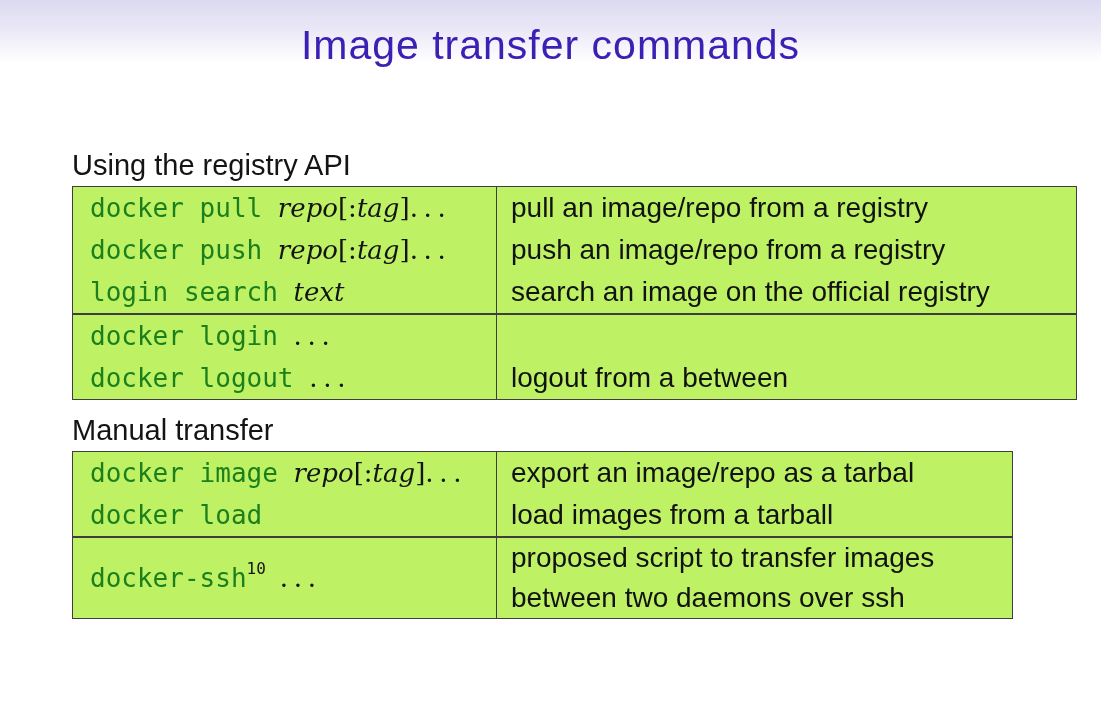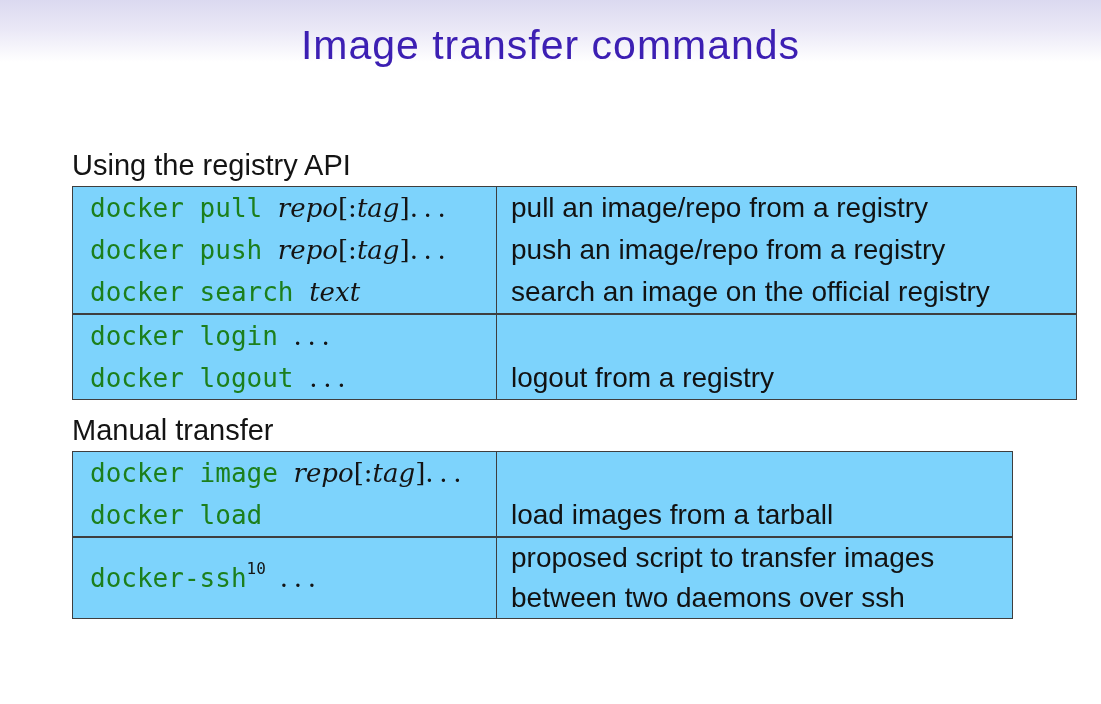--- a/index.html
+++ b/index.html
@@ -15,21 +15,21 @@
   .slide-title{
     position:absolute;top:22px;left:0;width:100%;text-align:center;
     font-size:41px;font-weight:normal;color:#3c1fb3;letter-spacing:1px;margin:0;
   }
   .section{position:absolute;left:72px;}
   .section-0{top:148px;}
   .section-1{top:413px;}
   .section-heading{
     font-size:29px;color:#141414;margin:0 0 4px 0;font-weight:normal;line-height:34px;
   }
-  .cmd-table{border:1px solid #3e3e3e;background:#7dd3fc;box-sizing:border-box;}
+  .cmd-table{border:1px solid #3e3e3e;background:#bef264;box-sizing:border-box;}
   .table-0{width:1005px;}
   .table-1{width:941px;}
   .row-group + .row-group{border-top:2px solid #3e3e3e;}
   .t-row{display:grid;grid-template-columns:424px 1fr;min-height:42px;}
   .cmd-cell{
     padding-left:17px;border-right:1px solid #3e3e3e;
     display:flex;align-items:center;
   }
   .desc-cell{
     padding-left:14px;font-size:28px;color:#121212;line-height:40px;
@@ -73,60 +73,63 @@
               <span class="seg-arg">tag</span>
               <span class="seg-plain">]</span>
               <span class="seg-dots">...</span>
             </div>
             <div class="desc-cell">
               <div>push an image/repo from a registry</div>
             </div>
           </div>
           <div class="t-row">
             <div class="cmd-cell">
-              <span class="seg-code">docker search </span>
+              <span class="seg-code">login search </span>
               <span class="seg-arg">text</span>
             </div>
             <div class="desc-cell">
               <div>search an image on the official registry</div>
             </div>
           </div>
         </div>
         <div class="row-group">
           <div class="t-row">
             <div class="cmd-cell">
               <span class="seg-code">docker login </span>
               <span class="seg-dots">...</span>
             </div>
           </div>
           <div class="t-row">
             <div class="cmd-cell">
               <span class="seg-code">docker logout </span>
               <span class="seg-dots">...</span>
             </div>
             <div class="desc-cell">
-              <div>logout from a registry</div>
+              <div>logout from a between</div>
             </div>
           </div>
         </div>
       </div>
   </div>
 
   <div class="section section-1">
     <div class="section-heading">Manual transfer</div>
     <div class="cmd-table table-1">
         <div class="row-group">
           <div class="t-row">
             <div class="cmd-cell">
               <span class="seg-code">docker image </span>
               <span class="seg-arg">repo</span>
               <span class="seg-plain">[:</span>
               <span class="seg-arg">tag</span>
               <span class="seg-plain">]</span>
               <span class="seg-dots">...</span>
+            </div>
+            <div class="desc-cell">
+              <div>export an image/repo as a tarbal</div>
             </div>
           </div>
           <div class="t-row">
             <div class="cmd-cell">
               <span class="seg-code">docker load</span>
             </div>
             <div class="desc-cell">
               <div>load images from a tarball</div>
             </div>
           </div>

